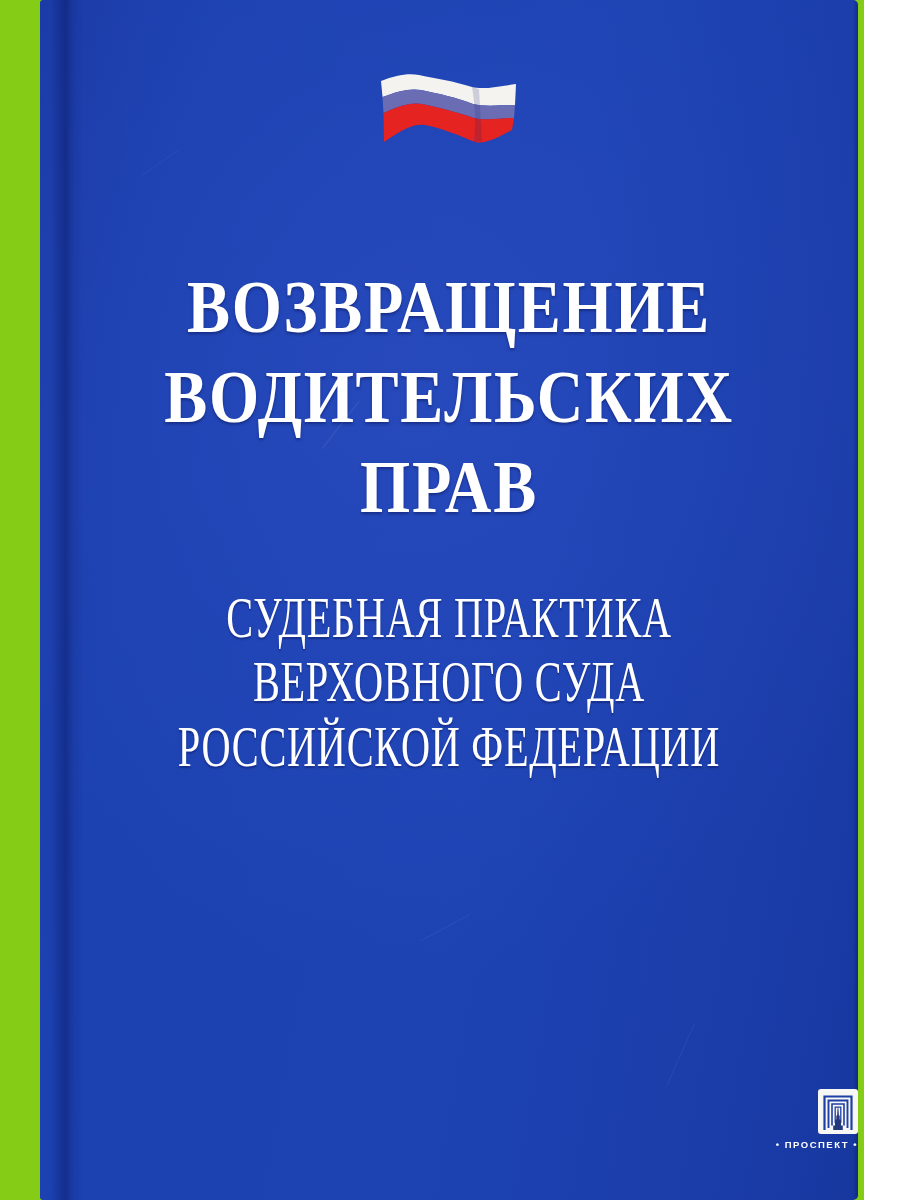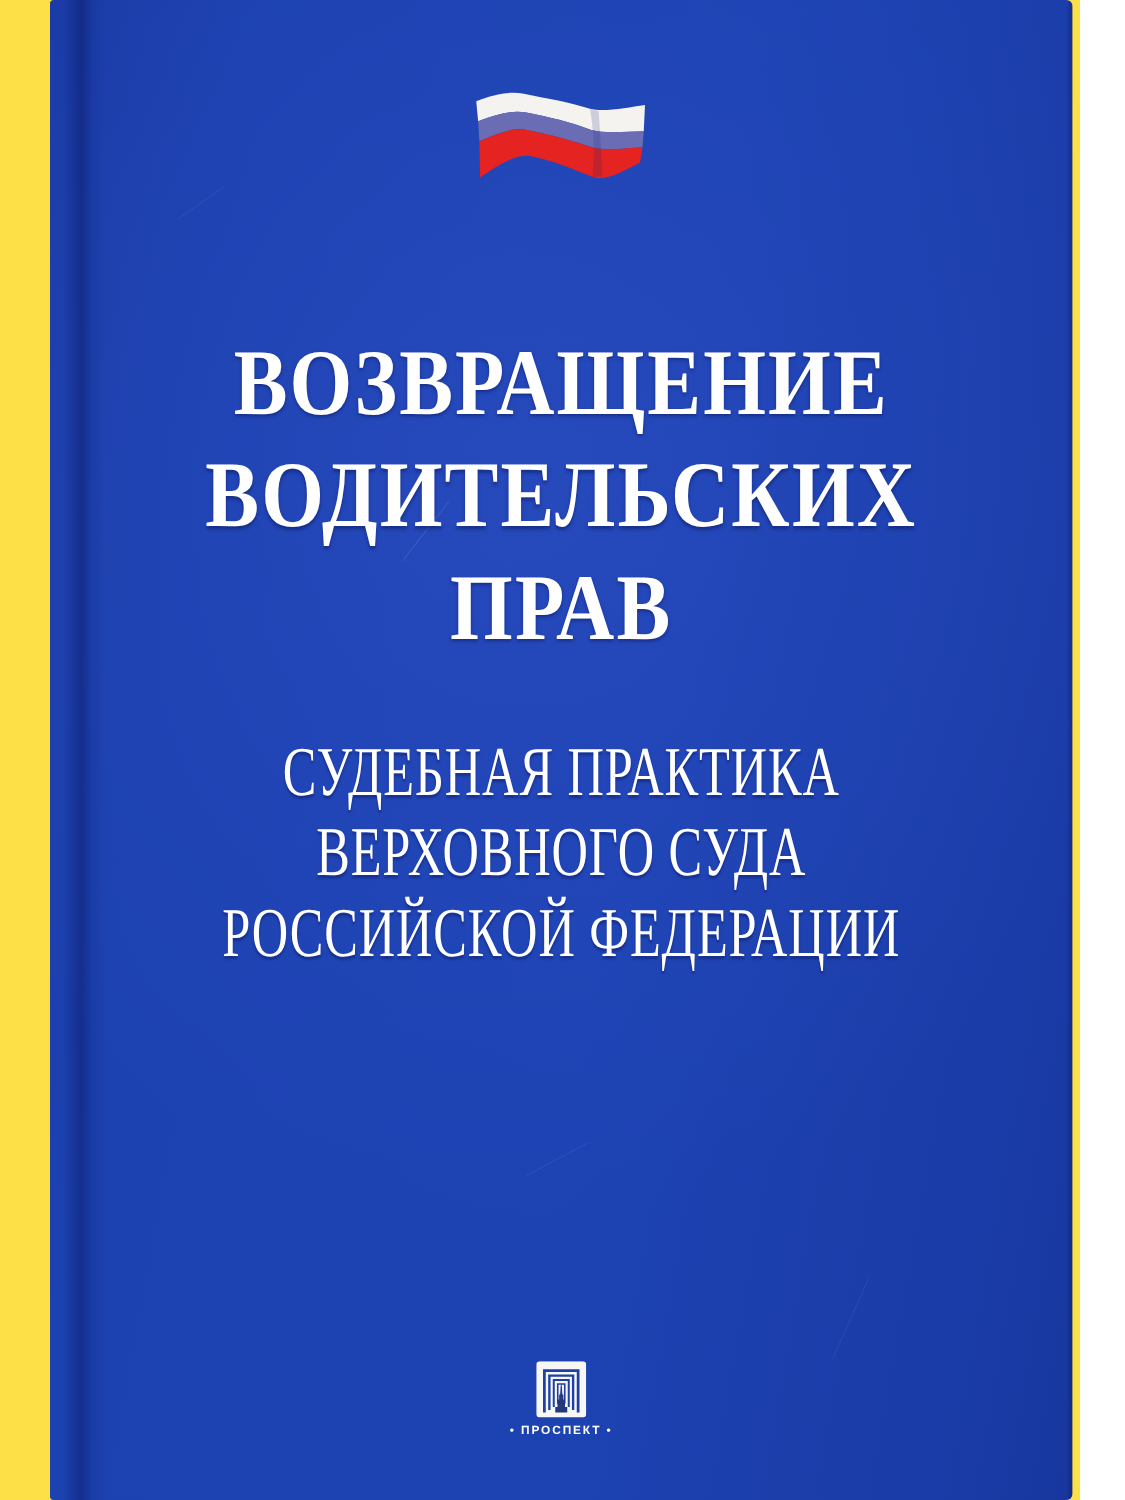--- a/index.html
+++ b/index.html
@@ -1,19 +1,19 @@
 <!DOCTYPE html>
 <html><head>
 <meta charset="utf-8">
 <style>
   * { margin:0; padding:0; box-sizing:border-box; }
   html,body { width:900px; height:1200px; background:#ffffff; overflow:hidden;
               font-family:"Liberation Serif","DejaVu Serif",serif; }
 
-  .stage { position:relative; width:864px; height:1200px; background:#fde047; }
+  .stage { position:relative; width:864px; height:1200px; background:#84cc16; }
 
   
   .book {
     position:absolute; left:40px; top:0; width:818px; height:1200px;
     background:
       radial-gradient(ellipse 120% 90% at 46% 32%,
         rgba(46,78,195,.55) 0%, rgba(0,0,0,0) 55%),
       linear-gradient(100deg, #1a3ba6 0%, #1c41b0 18%, #1d43b3 55%, #1a3ca8 88%, #17379e 100%);
     border-radius:3px 5px 5px 3px;
   }
@@ -55,21 +55,21 @@
     font-size:56px; font-weight:normal; line-height:56px; color:#ffffff;
     letter-spacing:1px; transform:scaleX(.72);
     text-shadow:0 2px 2px rgba(7,16,75,.40);
     white-space:nowrap;
   }
   .s1l { top:590px; } .s2l { top:654px; } .s3l { top:719px; }
 
   
   .publisher {
     position:absolute; left:0; right:0; top:1089px;
-    display:flex; flex-direction:column; align-items:center;
+    display:flex; flex-direction:column; align-items:flex-end;
   }
   .publisher-label {
     margin-top:5px; color:#ffffff;
     font-family:"Liberation Sans","DejaVu Sans",sans-serif;
     font-size:9.5px; font-weight:bold; letter-spacing:1.5px; white-space:nowrap;
   }
 </style>
 </head>
 <body>
 

